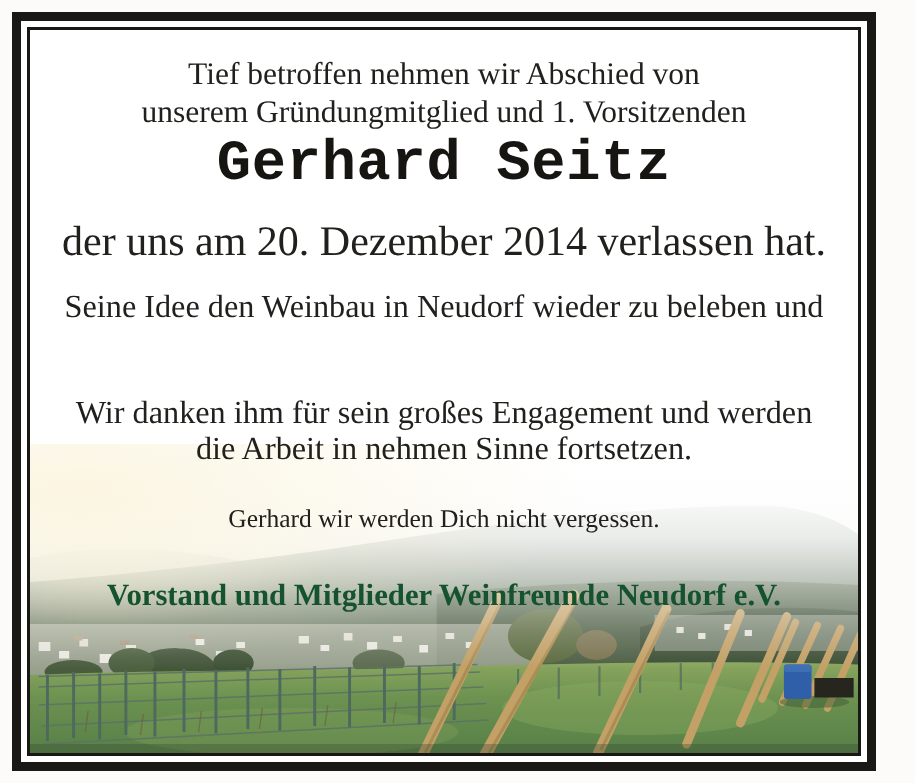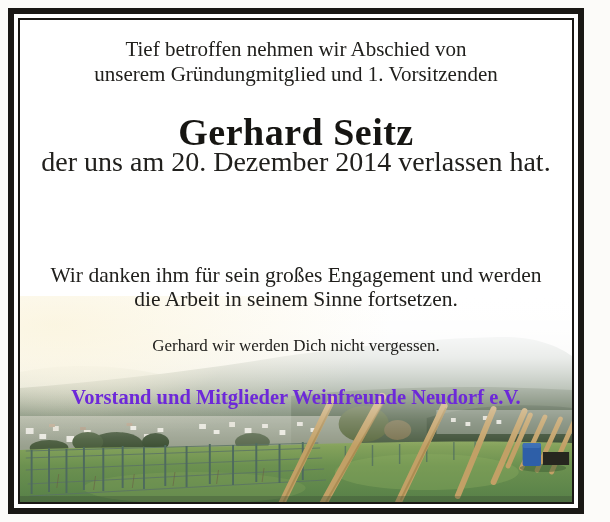--- a/index.html
+++ b/index.html
@@ -18,25 +18,25 @@
   .inner{
     position:relative;width:100%;height:100%;box-sizing:border-box;
     border:2px solid var(--frame);background:#fff;overflow:hidden;
   }
   
   .text-layer{position:absolute;inset:0;z-index:2;}
   .text-layer p, .text-layer h1{
     position:absolute;left:0;width:100%;margin:0;text-align:center;
   }
   .intro{top:17px;font-size:21px;line-height:25px;}
-  .name{top:90px;font-size:38px;font-weight:bold;letter-spacing:.5px;color:#161512;}
+  .name{top:68px;font-size:38px;font-weight:bold;letter-spacing:.5px;color:#161512;font-family:Liberation Mono, monospace;}
   .date-line{top:126px;font-size:28px;}
   .body-text{top:173px;font-size:21.5px;line-height:23.8px;}
   .farewell{top:316px;font-size:17px;}
-  .signature{top:366px;font-size:20.5px;font-weight:bold;color:#6d28d9;}
+  .signature{top:366px;font-size:20.5px;font-weight:bold;color:#14532d;}
   
   .photo{position:absolute;left:0;right:0;bottom:0;height:206px;z-index:1;}
   .photo svg{display:block;width:100%;height:100%;}
   .photo-fade{
     position:absolute;inset:0;
     background:
       radial-gradient(ellipse at 6% 14%, rgba(248,238,203,.55), rgba(248,238,203,0) 46%),
       linear-gradient(to bottom,
         rgba(255,255,255,1) 0%,
         rgba(255,255,255,.96) 14%,
@@ -202,25 +202,25 @@
       </div>
 
       <div class="text-layer">
         <p class="intro">
           <span>Tief betroffen nehmen wir Abschied von</span><br>
           <span>unserem Gründungmitglied und 1. Vorsitzenden</span>
         </p>
         <h1 class="name">Gerhard Seitz</h1>
         <p class="date-line">der uns am 20. Dezember 2014 verlassen hat.</p>
         <p class="body-text">
-          <br>
+          <span>Seine Idee den Weinbau in Neudorf wieder zu beleben und</span><br>
           <br>
           <br>
           <span>Wir danken ihm für sein großes Engagement und werden</span><br>
-          <span>die Arbeit in seinem Sinne fortsetzen.</span>
+          <span>die Arbeit in nehmen Sinne fortsetzen.</span>
         </p>
         <p class="farewell">Gerhard wir werden Dich nicht vergessen.</p>
         <p class="signature">Vorstand und Mitglieder Weinfreunde Neudorf e.V.</p>
       </div>
 
     </div>
   </div>
 </div>
 
 </body></html>

